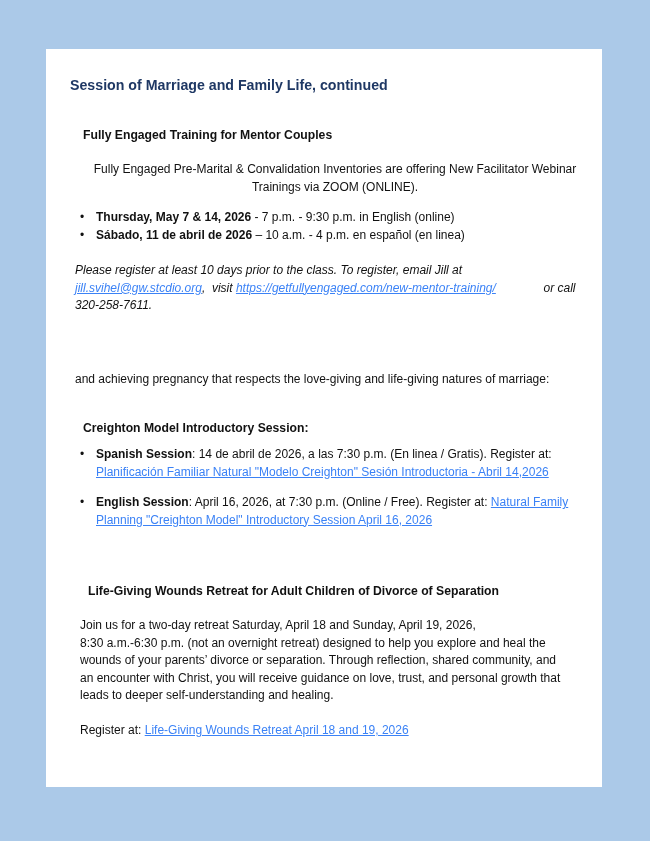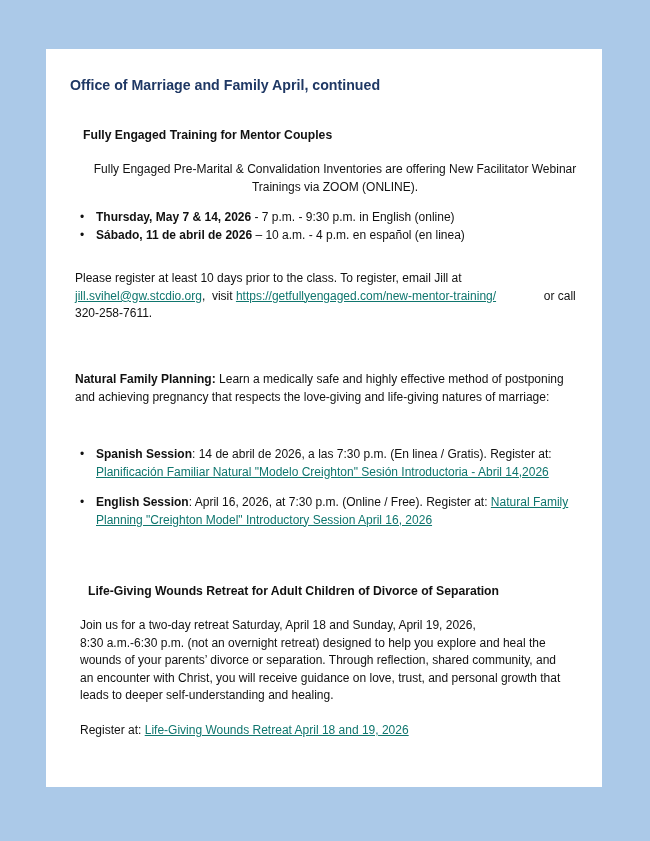--- a/index.html
+++ b/index.html
@@ -22,71 +22,71 @@
     left: 24px; top: 28px;
     font-size: 14.2px; font-weight: bold; color: #1f3864;
   }
   .h {
     font-size: 12.2px; font-weight: bold; color: #111; margin-left: 8px;
   }
   .p {
     font-size: 12px; line-height: 17.6px; color: #111;
   }
   a.link {
-    color: #0f766e;
+    color: #3b82f6;
     text-decoration: underline;
   }
   ul.blist {
     list-style: none; margin: 0; padding: 0;
   }
   ul.blist li {
     position: relative; padding-left: 21px;
     font-size: 12px; line-height: 17.6px;
   }
   ul.blist li .bullet {
     position: absolute; left: 5px; top: 0;
   }
   b { font-weight: bold; }
 </style>
 </head>
 <body>
 
 <div class="page">
 
-  <div class="abs title">Office of Marriage and Family April, continued</div>
+  <div class="abs title">Session of Marriage and Family Life, continued</div>
 
   <div class="abs h" style="left:29px; top:79px;">Fully Engaged Training for Mentor Couples</div>
 
   <div class="abs p" style="left:29px; top:112px; width:520px;text-align:center;">
     <div>Fully Engaged Pre-Marital &amp; Convalidation Inventories are offering New Facilitator Webinar</div>
     <div>Trainings via ZOOM (ONLINE).</div>
   </div>
 
   <ul class="abs blist" style="left:29px; top:160px; width:520px;">
     <li>
       <span class="bullet">•</span><b>Thursday, May 7 &amp; 14, 2026</b><span> - 7 p.m. - 9:30 p.m. in English (online)</span>
     </li>
     <li>
       <span class="bullet">•</span><b>Sábado, 11 de abril de 2026</b><span> – 10 a.m. - 4 p.m. en español (en linea)</span>
     </li>
   </ul>
 
-  <div class="abs p" style="left:29px; top:221px; width:520px;">
+  <div class="abs p" style="left:29px; top:213px; width:520px;font-style:italic;">
     <div> Please register at least 10 days prior to the class. To register, email Jill at</div>
     <div>
       <a class="link">jill.svihel@gw.stcdio.org</a><span style="white-space:pre;">,  visit </span><a class="link">https://getfullyengaged.com/new-mentor-training/</a><span style="white-space:pre;padding-left:41px;">  or call</span>
     </div>
     <div>320-258-7611.</div>
   </div>
 
   <div class="abs p" style="left:29px; top:322px; width:525px;">
-    <div><b>Natural Family Planning:</b><span> Learn a medically safe and highly effective method of postponing</span></div>
     <div>and achieving pregnancy that respects the love-giving and life-giving natures of marriage:</div>
   </div>
 
+  <div class="abs h" style="left:29px; top:372px;">Creighton Model Introductory Session:</div>
 
   <ul class="abs blist" style="left:29px; top:397px; width:510px;">
     <li>
       <span class="bullet">•</span><b>Spanish Session</b><span>: 14 de abril de 2026, a las 7:30 p.m. (En linea / Gratis).  Register at:</span><br>
       <a class="link">Planificación Familiar Natural "Modelo Creighton" Sesión Introductoria - Abril 14,2026</a>
     </li>
   </ul>
 
   <ul class="abs blist" style="left:29px; top:445px; width:510px;">
     <li>

